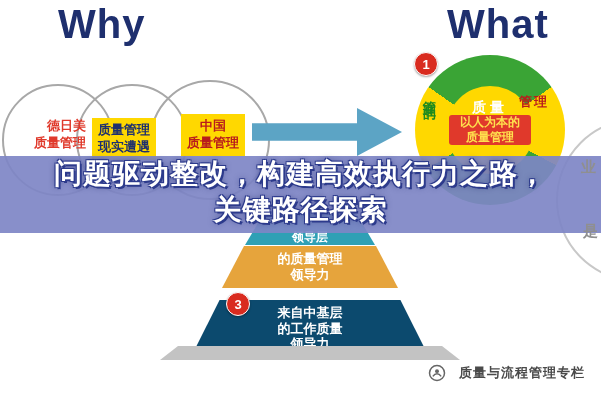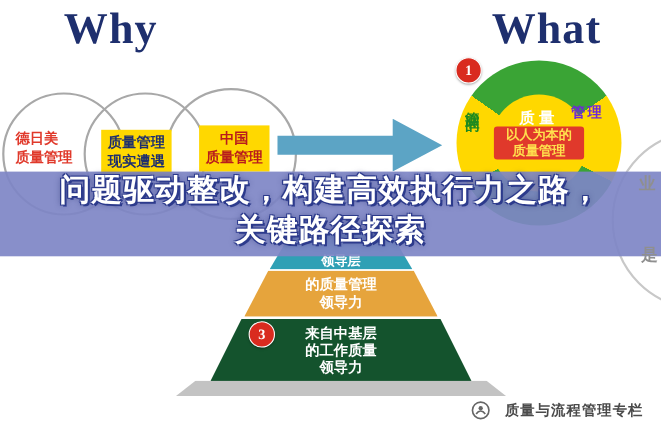--- a/index.html
+++ b/index.html
@@ -1,50 +1,50 @@
 <!DOCTYPE html>
 <html><head>
 <meta charset="utf-8">
 <style>
   html,body{margin:0;padding:0;background:#fff;}
   .canvas{
     position:relative;width:601px;height:400px;background:#fff;overflow:hidden;
-    font-family:Liberation Serif, serif;
+    font-family:Liberation Sans, sans-serif;
     border-radius:26px;
   }
   
   .big-label{position:absolute;font-weight:800;color:#1e2f6e;font-size:40px;z-index:8;letter-spacing:1px;}
   .why{left:58px;top:2px;}
   .what{left:447px;top:2px;}
   .how{left:274px;top:354px;}
 
   
   .circle{position:absolute;border:2px solid #a8a8a8;border-radius:50%;background:transparent;z-index:1;}
   .c1{left:2px;top:84px;width:108px;height:108px;}
   .c2{left:76px;top:84px;width:108px;height:108px;}
   .c3{left:150px;top:80px;width:116px;height:116px;}
-  .venn-left{position:absolute;left:14px;top:118px;width:72px;text-align:left;color:#e0392b;
+  .venn-left{position:absolute;left:14px;top:118px;width:72px;text-align:right;color:#e0392b;
     font-weight:bold;font-size:13px;line-height:1.3;white-space:pre-line;z-index:2;}
   .vbox{position:absolute;background:#ffd800;font-weight:bold;font-size:13px;line-height:1.3;
     text-align:center;white-space:pre-line;padding:4px 6px;z-index:2;}
   .vbox.mid{left:92px;top:118px;color:#1e2f6e;}
   .vbox.right{left:181px;top:114px;color:#b91c1c;}
 
   
   .arrow{position:absolute;left:252px;top:108px;width:150px;height:48px;background:#5ca4c5;z-index:1;
     clip-path:polygon(0 32%,70% 32%,70% 0,100% 50%,70% 100%,70% 68%,0 68%);}
 
   
   .donut{position:absolute;left:415px;top:55px;width:150px;height:150px;z-index:2;}
   .donut-ring{position:absolute;inset:0;border-radius:50%;
     background:conic-gradient(#3aa435 0deg 55deg,#ffd800 55deg 118deg,#3aa435 118deg 238deg,#ffd800 238deg 305deg,#3aa435 305deg 360deg);}
   .donut-inner{position:absolute;left:31px;top:31px;width:88px;height:88px;border-radius:50%;background:#ffd800;}
   .donut-top{position:absolute;top:8px;left:0;right:0;text-align:center;color:#fff;font-weight:bold;
     font-size:14px;letter-spacing:4px;margin-top:36px;}
-  .donut-right{position:absolute;top:38px;left:104px;color:#6d28d9;font-weight:bold;font-size:13px;letter-spacing:2px;}
+  .donut-right{position:absolute;top:38px;left:104px;color:#b91c1c;font-weight:bold;font-size:13px;letter-spacing:2px;}
   .donut-left-vert{position:absolute;left:5px;top:36px;writing-mode:vertical-rl;color:#1f8a1f;
     font-weight:bold;font-size:13px;letter-spacing:3px;}
   .donut-center{position:absolute;left:50%;top:50%;transform:translate(-50%,-50%);background:#e0392b;
     color:#ffe14d;font-weight:bold;font-size:12px;line-height:1.25;text-align:center;white-space:pre-line;
     padding:0 6px;border-radius:3px;width:70px;}
 
   
   .badge{position:absolute;width:22px;height:22px;border-radius:50%;background:#d92b1f;color:#fff;
     font-weight:bold;font-size:13px;display:flex;align-items:center;justify-content:center;
     border:1px solid #fff;box-shadow:0 1px 2px rgba(0,0,0,.35);z-index:6;}
@@ -64,21 +64,21 @@
   .banner-line{color:#fff;font-weight:bold;font-size:28px;line-height:1.3;letter-spacing:1px;
     text-shadow:2px 2px 0 #2c3a8c,-1px -1px 0 #2c3a8c,1px -1px 0 #2c3a8c,-1px 1px 0 #2c3a8c,0 0 6px rgba(20,30,90,.6);}
 
   
   .pyr-layer{position:absolute;display:flex;align-items:center;justify-content:center;color:#fff;
     font-weight:bold;font-size:13px;line-height:1.2;text-align:center;white-space:pre-line;z-index:1;}
   .pl1{left:245px;top:212px;width:130px;height:32px;background:#2fa0b5;
     clip-path:polygon(15% 0,85% 0,100% 100%,0 100%);align-items:flex-end;font-size:12px;padding-bottom:1px;}
   .pl2{left:222px;top:246px;width:176px;height:42px;background:#e6a43c;
     clip-path:polygon(12.5% 0,87.5% 0,100% 100%,0 100%);}
-  .pl3{left:191px;top:290px;width:238px;height:57px;background:#14532d;
+  .pl3{left:191px;top:300px;width:238px;height:57px;background:#0c4a6e;
     clip-path:polygon(12% 0,88% 0,100% 100%,0 100%);}
   .pl4{left:160px;top:346px;width:300px;height:14px;background:#c3c3c3;
     clip-path:polygon(6% 0,94% 0,100% 100%,0 100%);}
 
   
   .footer{position:absolute;right:16px;top:364px;display:flex;align-items:center;gap:13px;z-index:8;}
   .wechat-icon{width:18px;height:18px;display:inline-flex;}
   .brand{color:#4a4a4a;font-weight:bold;font-size:13px;letter-spacing:1px;}
 </style>
 </head>

